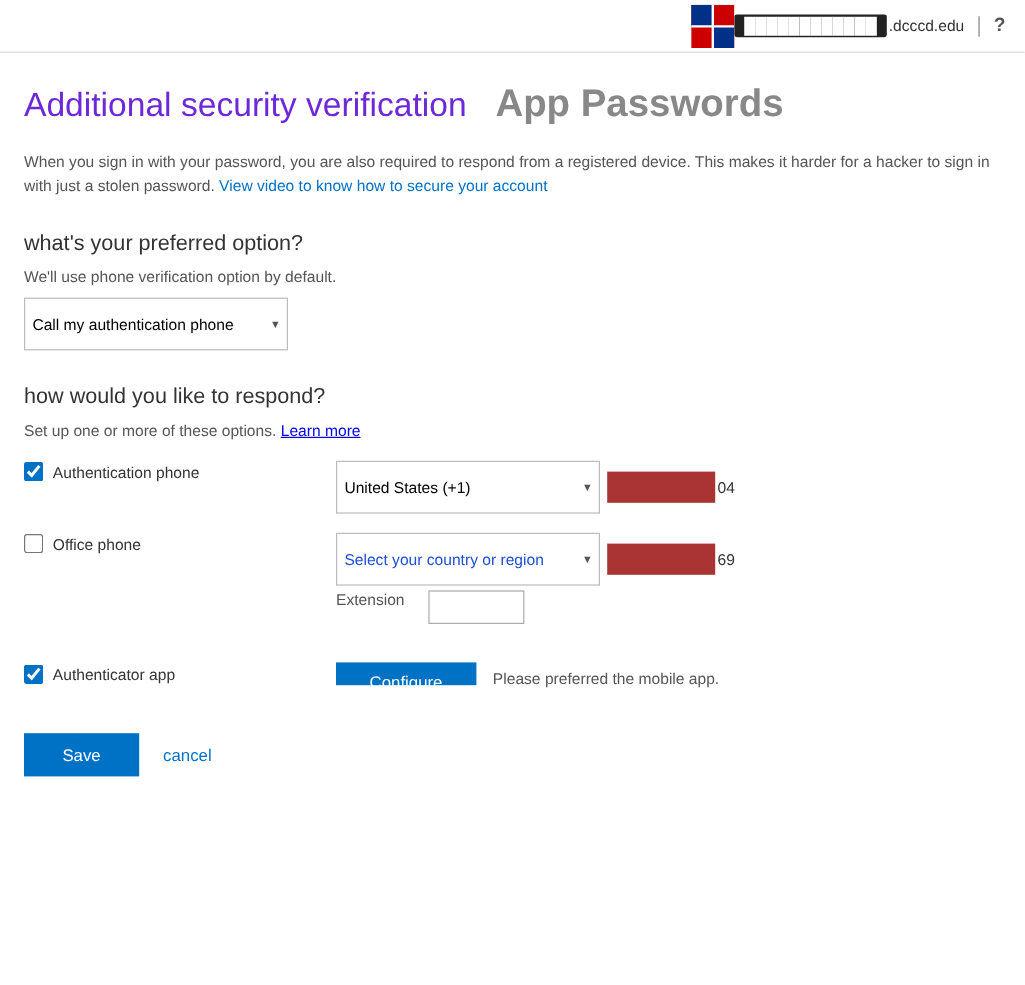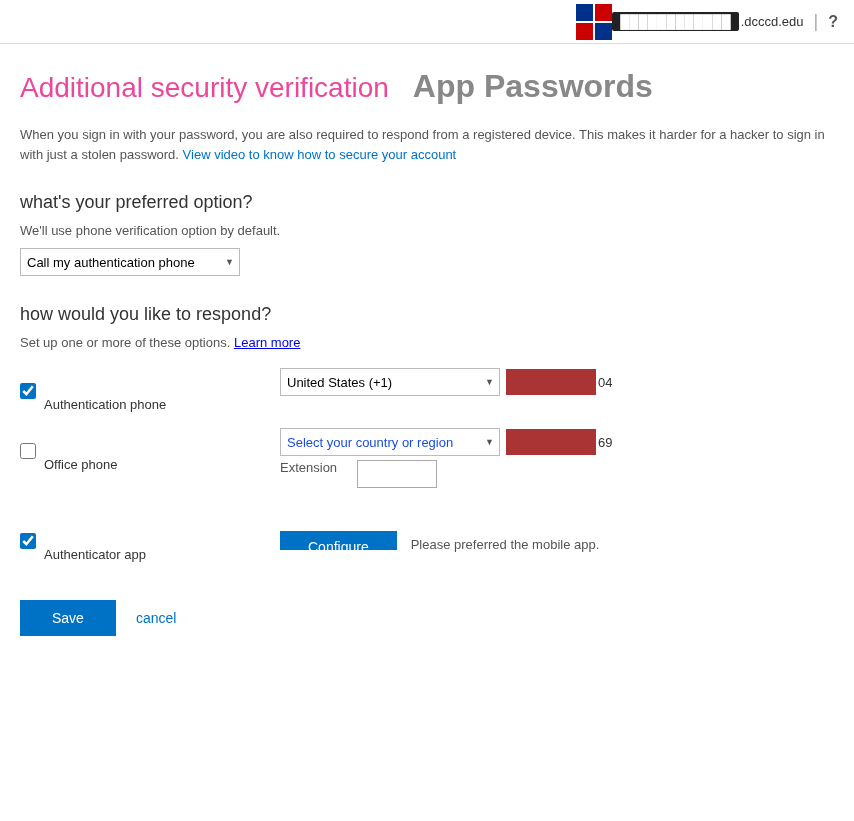--- a/index.html
+++ b/index.html
@@ -47,21 +47,21 @@
 
     .page-title-row {
       display: flex;
       align-items: baseline;
       gap: 24px;
       margin-bottom: 20px;
     }
     .page-title {
       font-size: 28px;
       font-weight: 300;
-      color: #ec4899;
+      color: #6d28d9;
     }
     .page-title-secondary {
       font-size: 32px;
       font-weight: 700;
       color: #888;
     }
 
     .description {
       font-size: 13px;
       color: #555;
@@ -92,21 +92,20 @@
       height: 16px;
       margin-top: 1px;
       cursor: pointer;
       accent-color: #0072c6;
     }
 
     .option-label-text {
       font-size: 13px;
       color: #333;
       padding-top: 1px;
-      margin-top: 28px;
     }
     .extension-input {
       height: 28px;
       border: 1px solid #aaa;
       width: 80px;
       font-size: 13px;
       padding: 0 4px;
     }
 
     .configure-btn {
@@ -161,21 +160,21 @@
       display: inline-block;
     }
     .select-with-arrow select {
       appearance: none;
       -webkit-appearance: none;
       border: 1px solid #bbb;
       background: #fff;
       padding: 3px 24px 3px 6px;
       font-size: 13px;
       min-width: 220px;
-      height: 28px;
+      height: 44px;
       cursor: pointer;
     }
     .select-with-arrow select.placeholder-style {
       color: #1d4ed8;
     }
     .select-with-arrow .arrow {
       position: absolute;
       right: 6px;
       top: 50%;
       transform: translateY(-50%);

